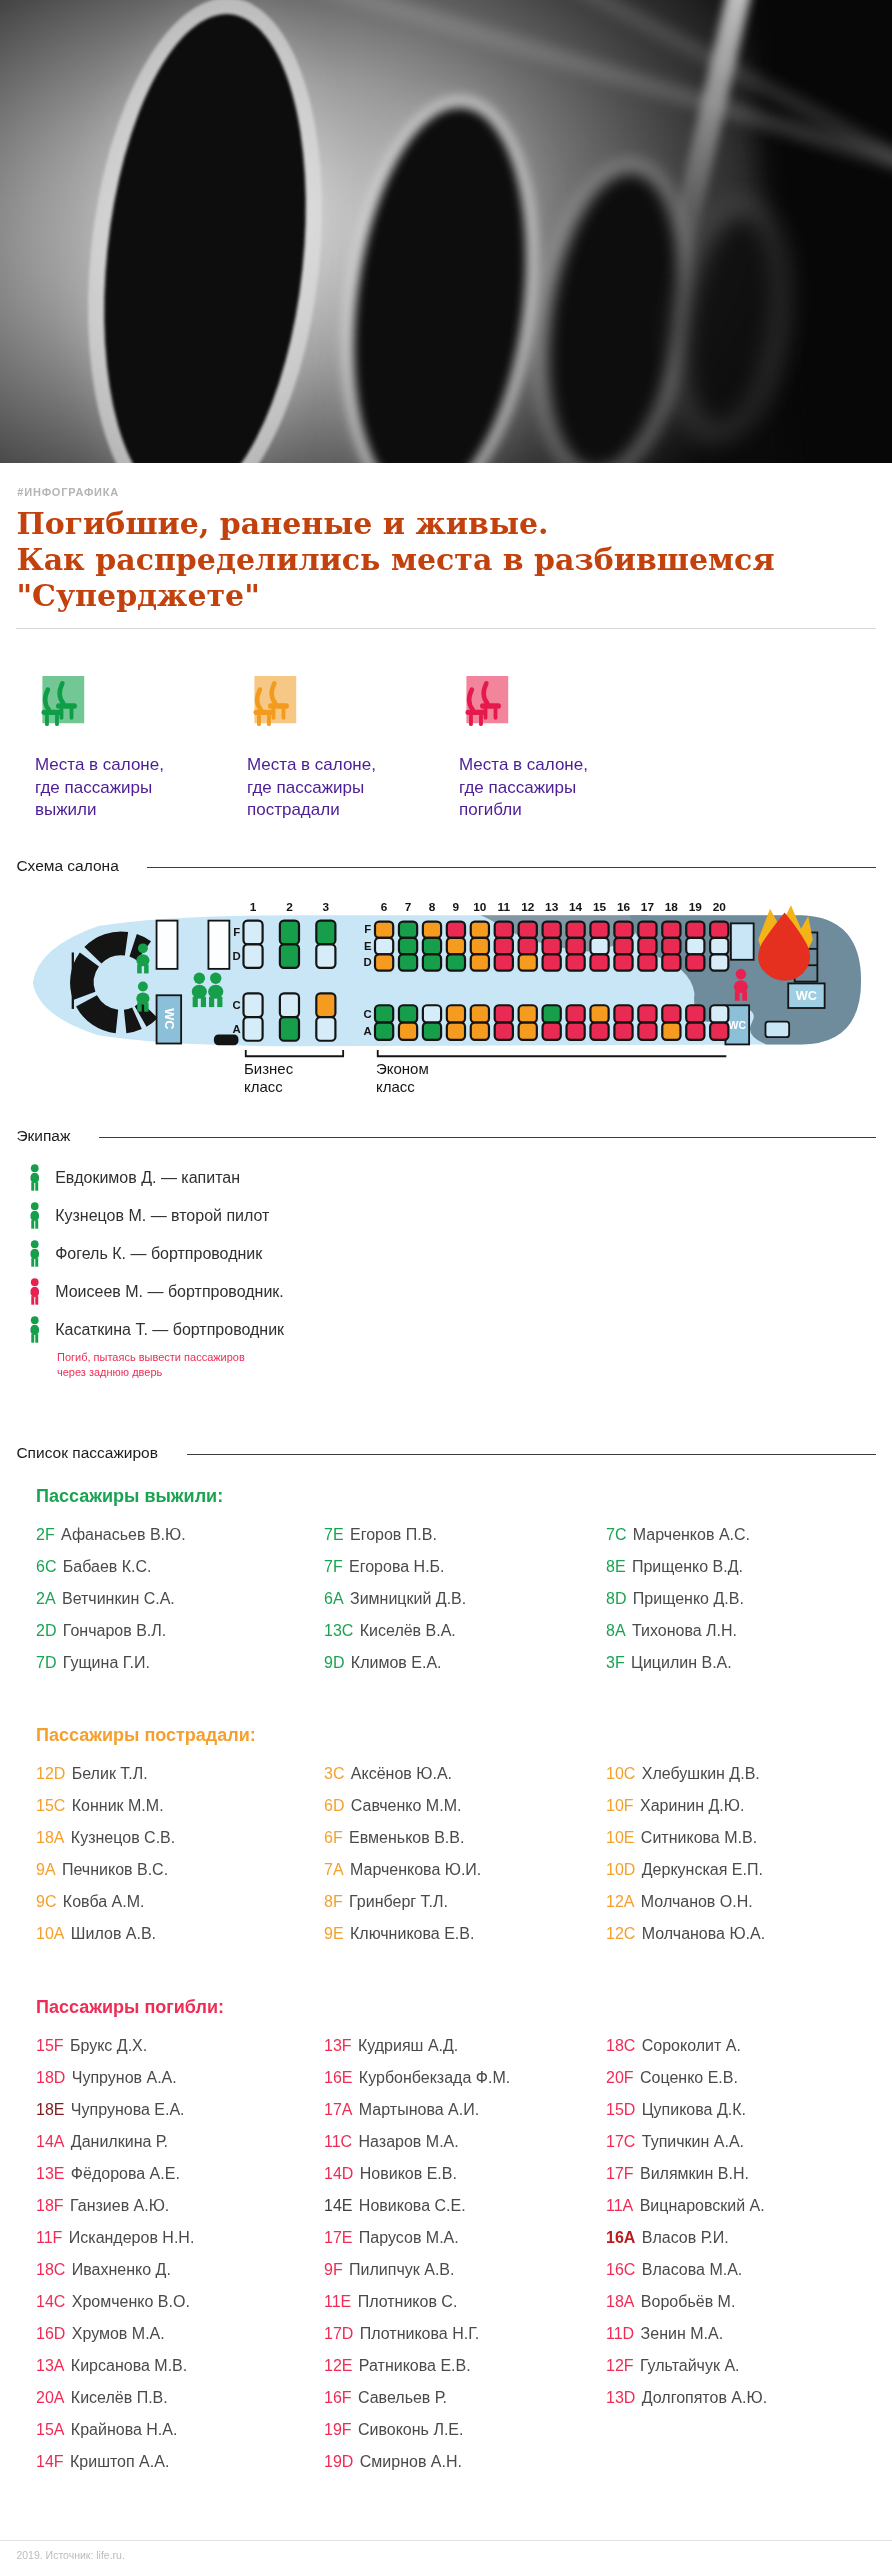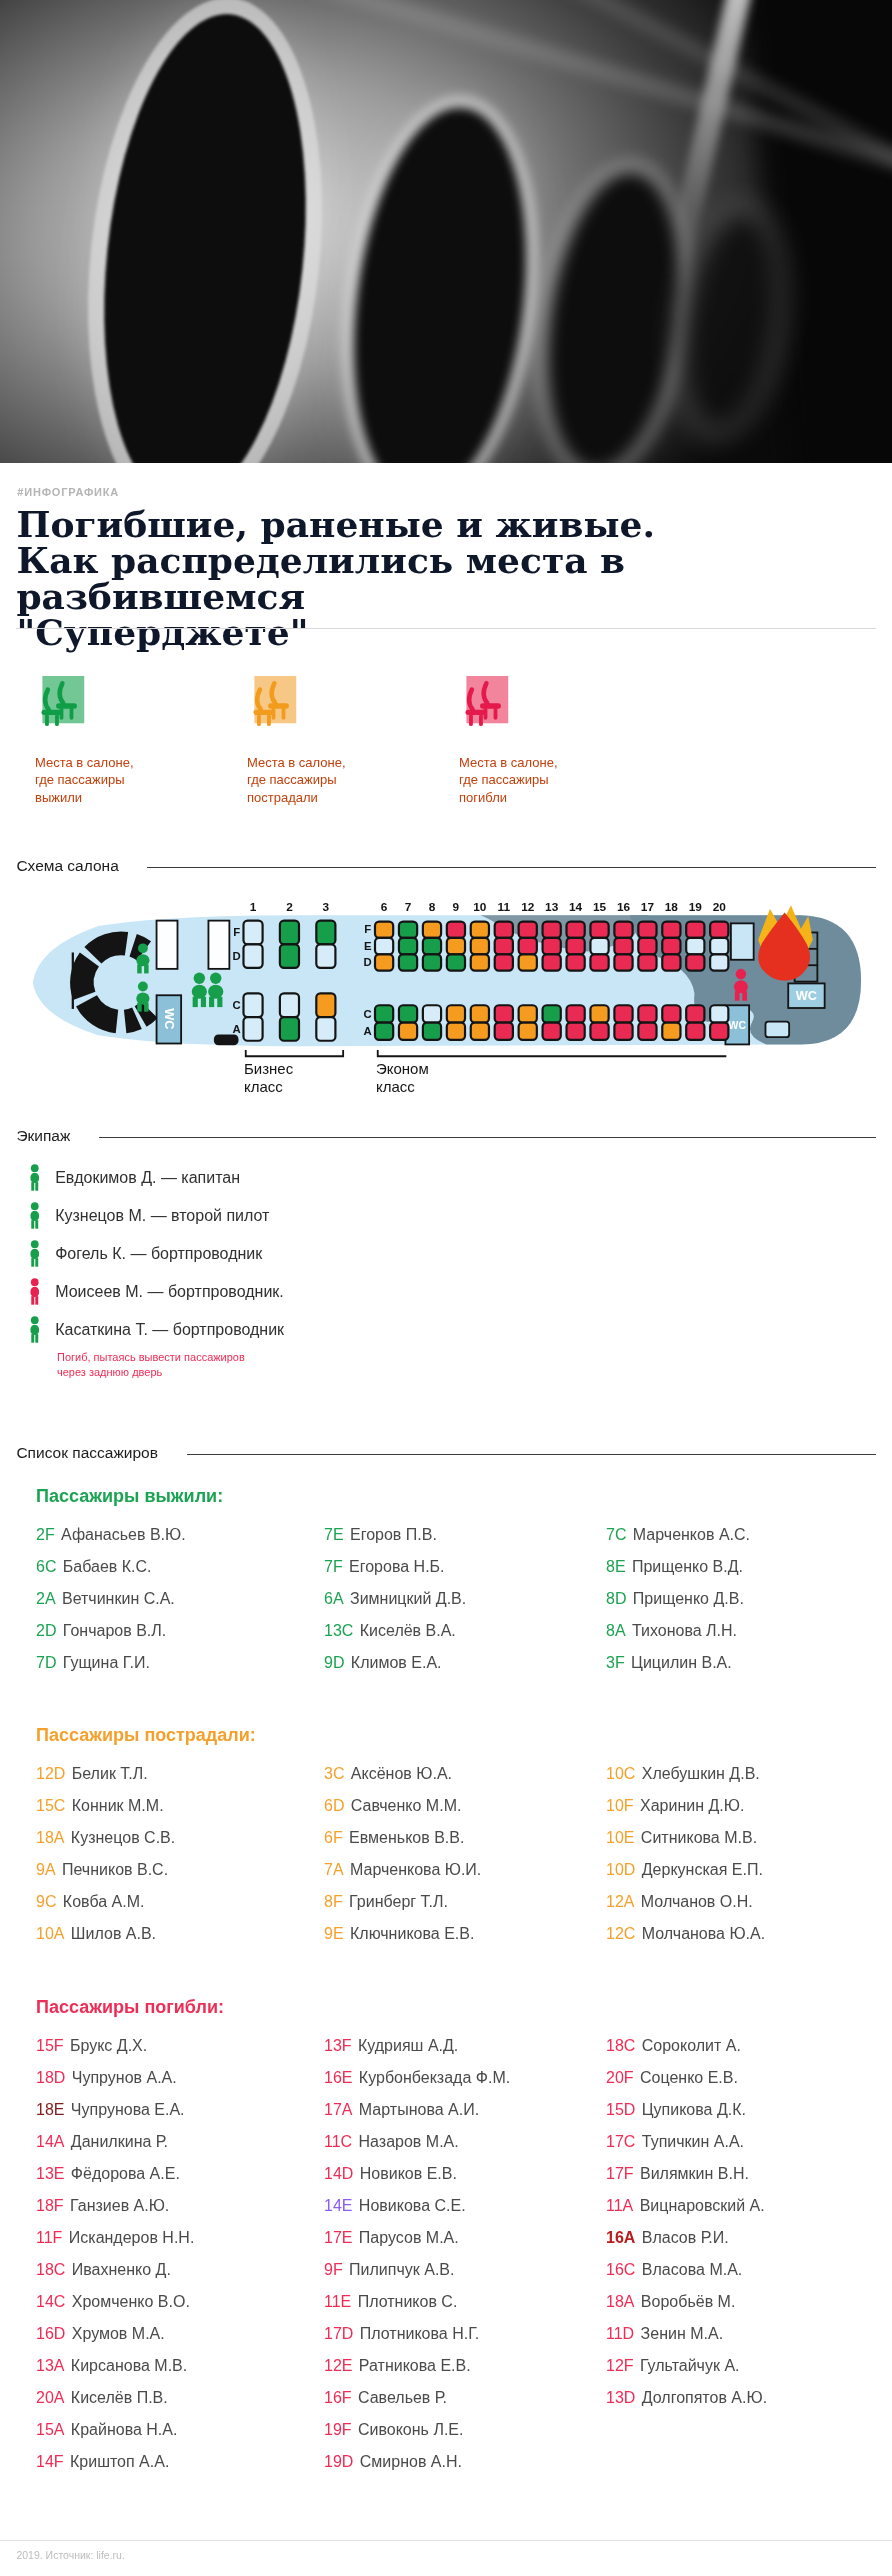--- a/index.html
+++ b/index.html
@@ -16,27 +16,27 @@
     background:linear-gradient(#e8e8e8,#666 70%,#222);transform:rotate(13deg);filter:blur(4.6px);opacity:.85;}
   .photo .win{position:absolute;border-radius:50%;background:#0d0d0d;}
   .photo .w1{left:107px;top:12.7px;width:196px;height:492px;box-shadow:0 0 0 16.4px rgba(225,225,225,.65),0 0 42px 16.4px rgba(255,255,255,.12);transform:rotate(6deg);filter:blur(1.8px);}
   .photo .w2{left:357px;top:107px;width:166px;height:392px;box-shadow:0 0 0 13.7px rgba(215,215,215,.55),0 0 36px 14.6px rgba(255,255,255,.10);transform:rotate(7deg);filter:blur(4.6px);}
   .photo .w3{left:550px;top:171px;width:127px;height:300px;box-shadow:0 0 0 12px rgba(205,205,205,.45);transform:rotate(8deg);filter:blur(8.2px);}
   .photo .w4{left:685px;top:211px;width:91px;height:219px;box-shadow:0 0 0 10px rgba(200,200,200,.35);transform:rotate(8deg);filter:blur(12px);opacity:.85;}
 
   
   .hashtag{position:absolute;top:486px;left:17.3px;font-size:11px;font-weight:bold;letter-spacing:0.8px;color:#b5b5b5;}
   .title{position:absolute;top:506px;left:16.4px;width:847px;font-family:"DejaVu Serif","Liberation Serif",serif;
-    font-weight:bold;font-size:36px;line-height:36px;color:#0f172a;}
+    font-weight:bold;font-size:30px;line-height:36px;color:#c2410c;}
   .rule1{position:absolute;top:628px;left:16.4px;right:16.4px;border-top:0.9px solid #d8d8d8;}
 
   
   .legend{position:absolute;top:676px;left:35px;right:9px;display:flex;}
   .legend-item{width:212px;}
-  .legend-item .lbl{margin-top:14.6px;font-size:13px;line-height:1.35;color:#c2410c;white-space:pre-line;}
+  .legend-item .lbl{margin-top:14.6px;font-size:17px;line-height:1.35;color:#4c1d95;white-space:pre-line;}
 
   
   .sec{position:absolute;left:0;right:0;}
   .sec-head{display:flex;align-items:center;padding:0 16.4px;gap:16px;}
   .sec-head .t{font-size:15.5px;color:#1c1c1c;white-space:nowrap;}
   .sec-head .line{flex:1;border-top:1.4px solid #3c3c3c;margin-left:12.7px;margin-top:3.6px;}
 
   #cabin{top:857px;}
   #cabin svg{display:block;margin-top:21px;font-family:"Liberation Sans",sans-serif;}
 
@@ -636,21 +636,21 @@
               </div>
               <div class="prow">
                 <span class="seat" style="color: rgb(239, 44, 85);">11C</span>
                 <span class="pname">Назаров М.А.</span>
               </div>
               <div class="prow">
                 <span class="seat" style="color: rgb(239, 44, 85);">14D</span>
                 <span class="pname">Новиков Е.В.</span>
               </div>
               <div class="prow">
-                <span class="seat" style="color: #8b5cf6; text-align: center;">14E</span>
+                <span class="seat" style="color: #404040; text-align: center;">14E</span>
                 <span class="pname">Новикова С.Е.</span>
               </div>
               <div class="prow">
                 <span class="seat" style="color: rgb(239, 44, 85);">17E</span>
                 <span class="pname">Парусов М.А.</span>
               </div>
               <div class="prow">
                 <span class="seat" style="color: rgb(239, 44, 85);">9F</span>
                 <span class="pname">Пилипчук А.В.</span>
               </div>

